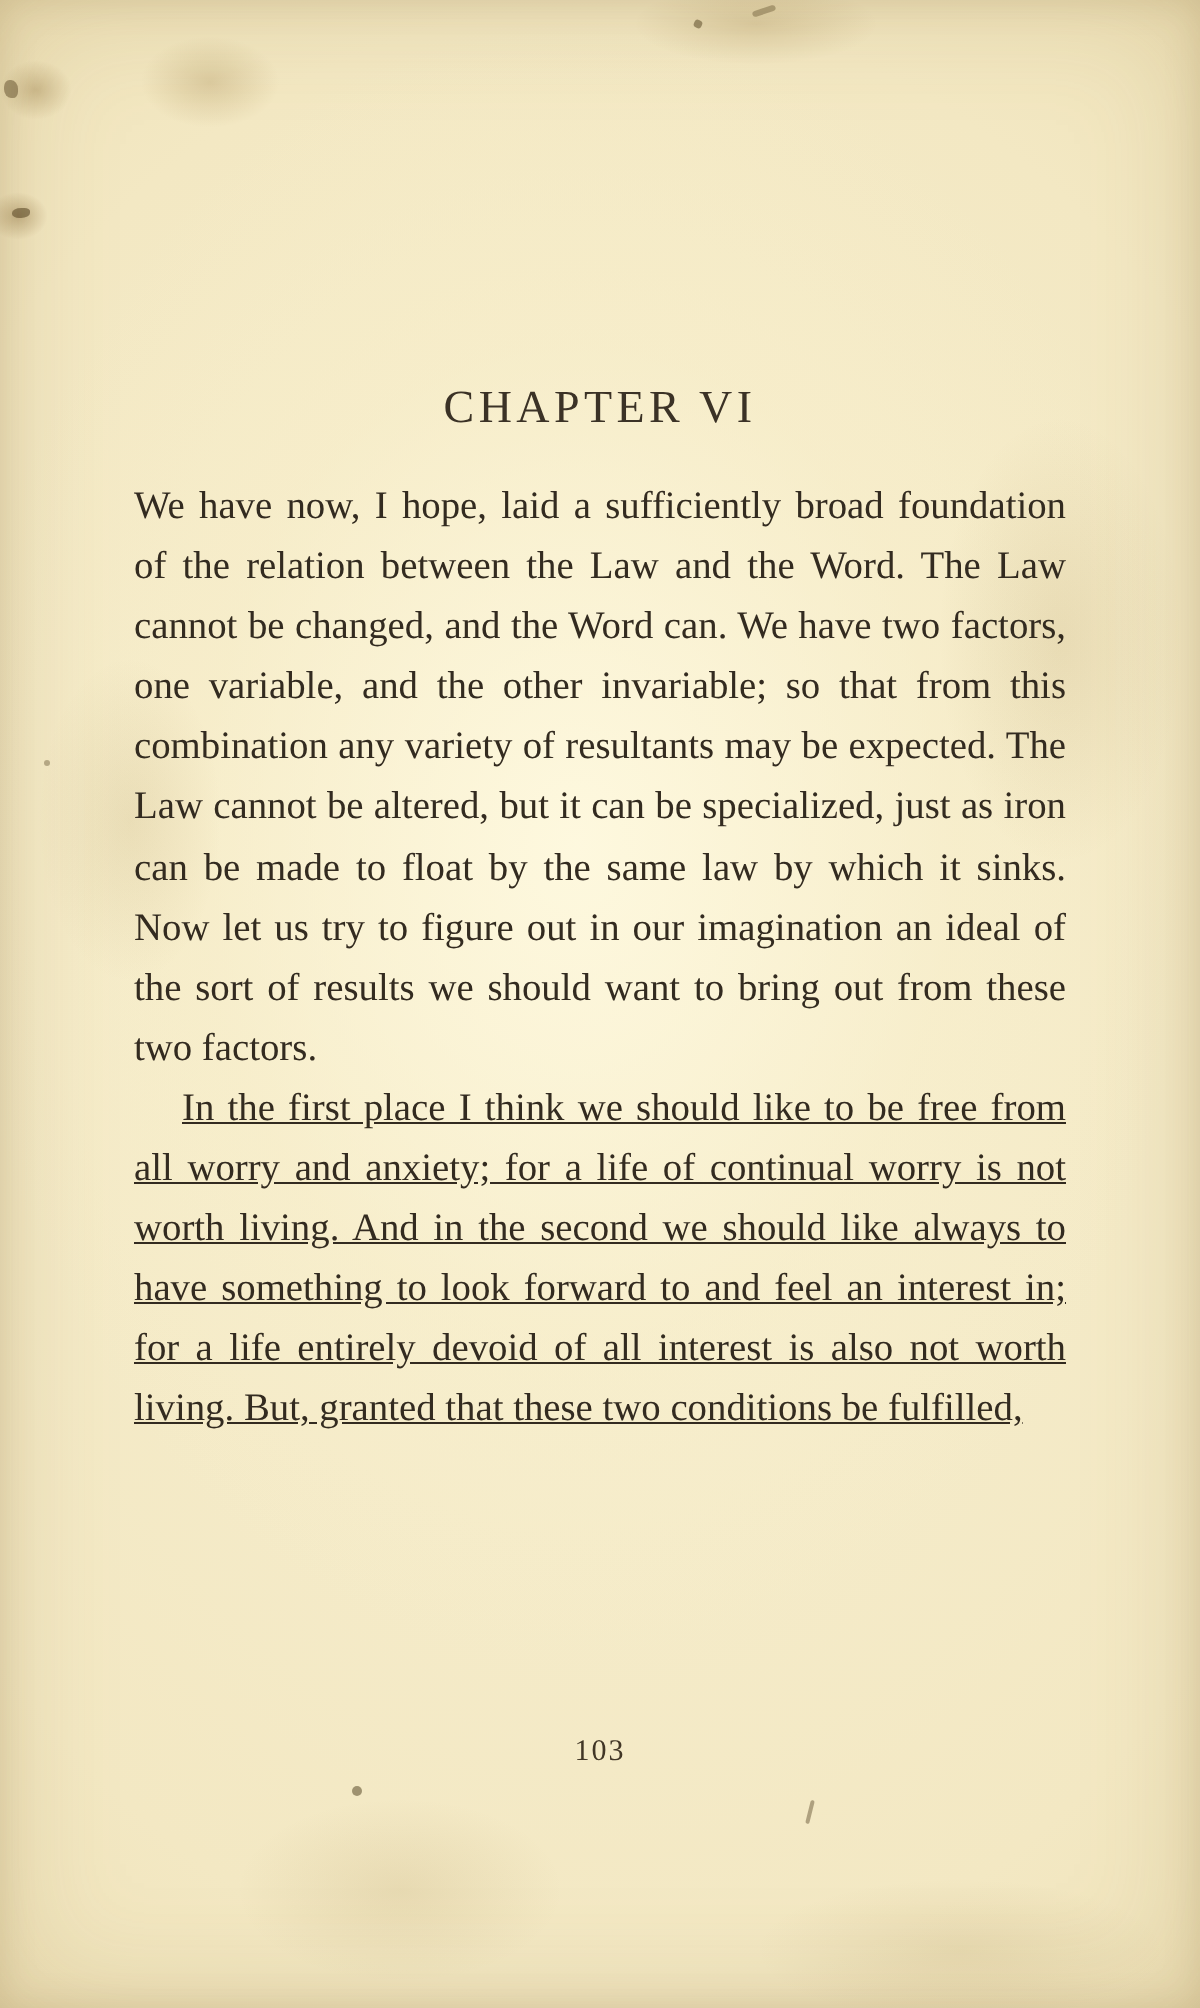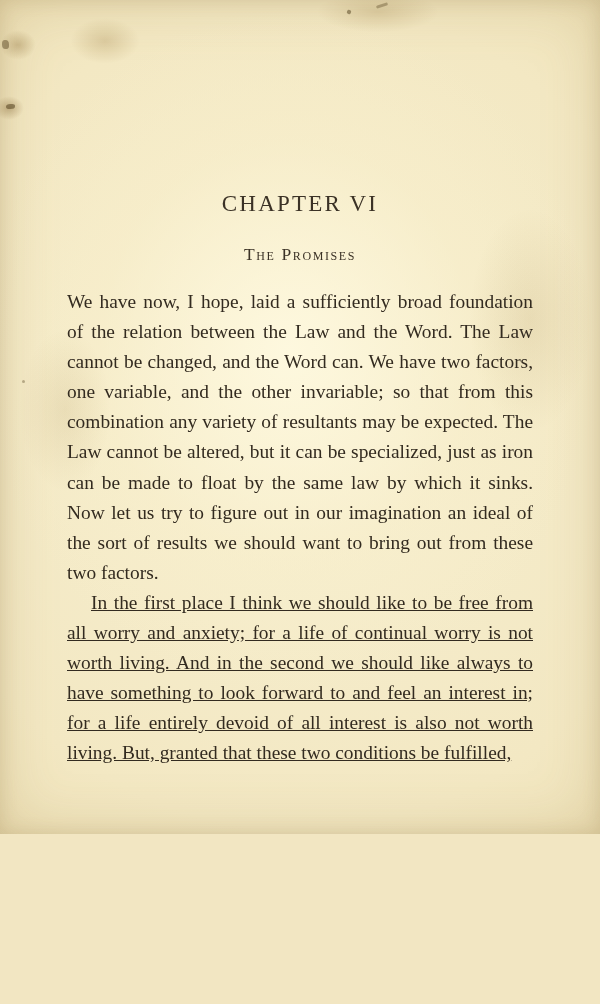--- a/index.html
+++ b/index.html
@@ -11,21 +11,21 @@
     height: 1004px;
     background: #f2e6c2;
     font-family: "Liberation Serif", serif;
     overflow: hidden;
   }
 
   
   #page {
     position: relative;
     width: 600px;
-    height: 834px;
+    height: 1004px;
     background:
       radial-gradient(ellipse 70% 55% at 48% 42%, rgba(255,250,225,0.85) 0%, rgba(249,240,205,0.45) 45%, rgba(240,225,180,0.0) 75%),
       radial-gradient(ellipse 120% 90% at 50% 50%, #f7efd0 0%, #f3e8c3 55%, #e8d9a8 100%),
       linear-gradient(to right, #e6d5a4 0%, #f4ecca 12%, #f6efd2 50%, #f2e8c2 88%, #e4d29e 100%);
     overflow: hidden;
   }
 
   
   .stain {
     position: absolute;
@@ -146,21 +146,20 @@
   <div class="speck sp3"></div>
   <div class="speck sp4"></div>
   <div class="speck sp5"></div>
   <div class="speck sp6"></div>
   <div class="speck sp7"></div>
 
   <div id="text-body">
 
     <h1 class="chapter-title">CHAPTER VI</h1>
 
-    <h2 class="chapter-subtitle">The Promises</h2>
 
     <div class="body-col">
       <p class="para">We have now, I hope, laid a sufficiently broad foundation of the relation between the Law and the Word.   The Law cannot be changed, and the Word can.   We have two factors, one variable, and the other invariable; so that from this combination any variety of resultants may be expected.   The Law cannot be altered, but it can be specialized, just as iron can be made to float by the same law by which it sinks. Now let us try to figure out in our imagination an ideal of the sort of results we should want to bring out from these two factors.</p>
       <p class="para">In the first place I think we should like to be free from all worry and anxiety; for a life of continual worry is not worth living. And in the second we should like always to have something to look forward to and feel an interest in; for a life entirely devoid of all interest is also not worth living.  But, granted that these two conditions be fulfilled,</p>
     </div>
 
   </div>
 
   <div class="folio">103</div>
 

